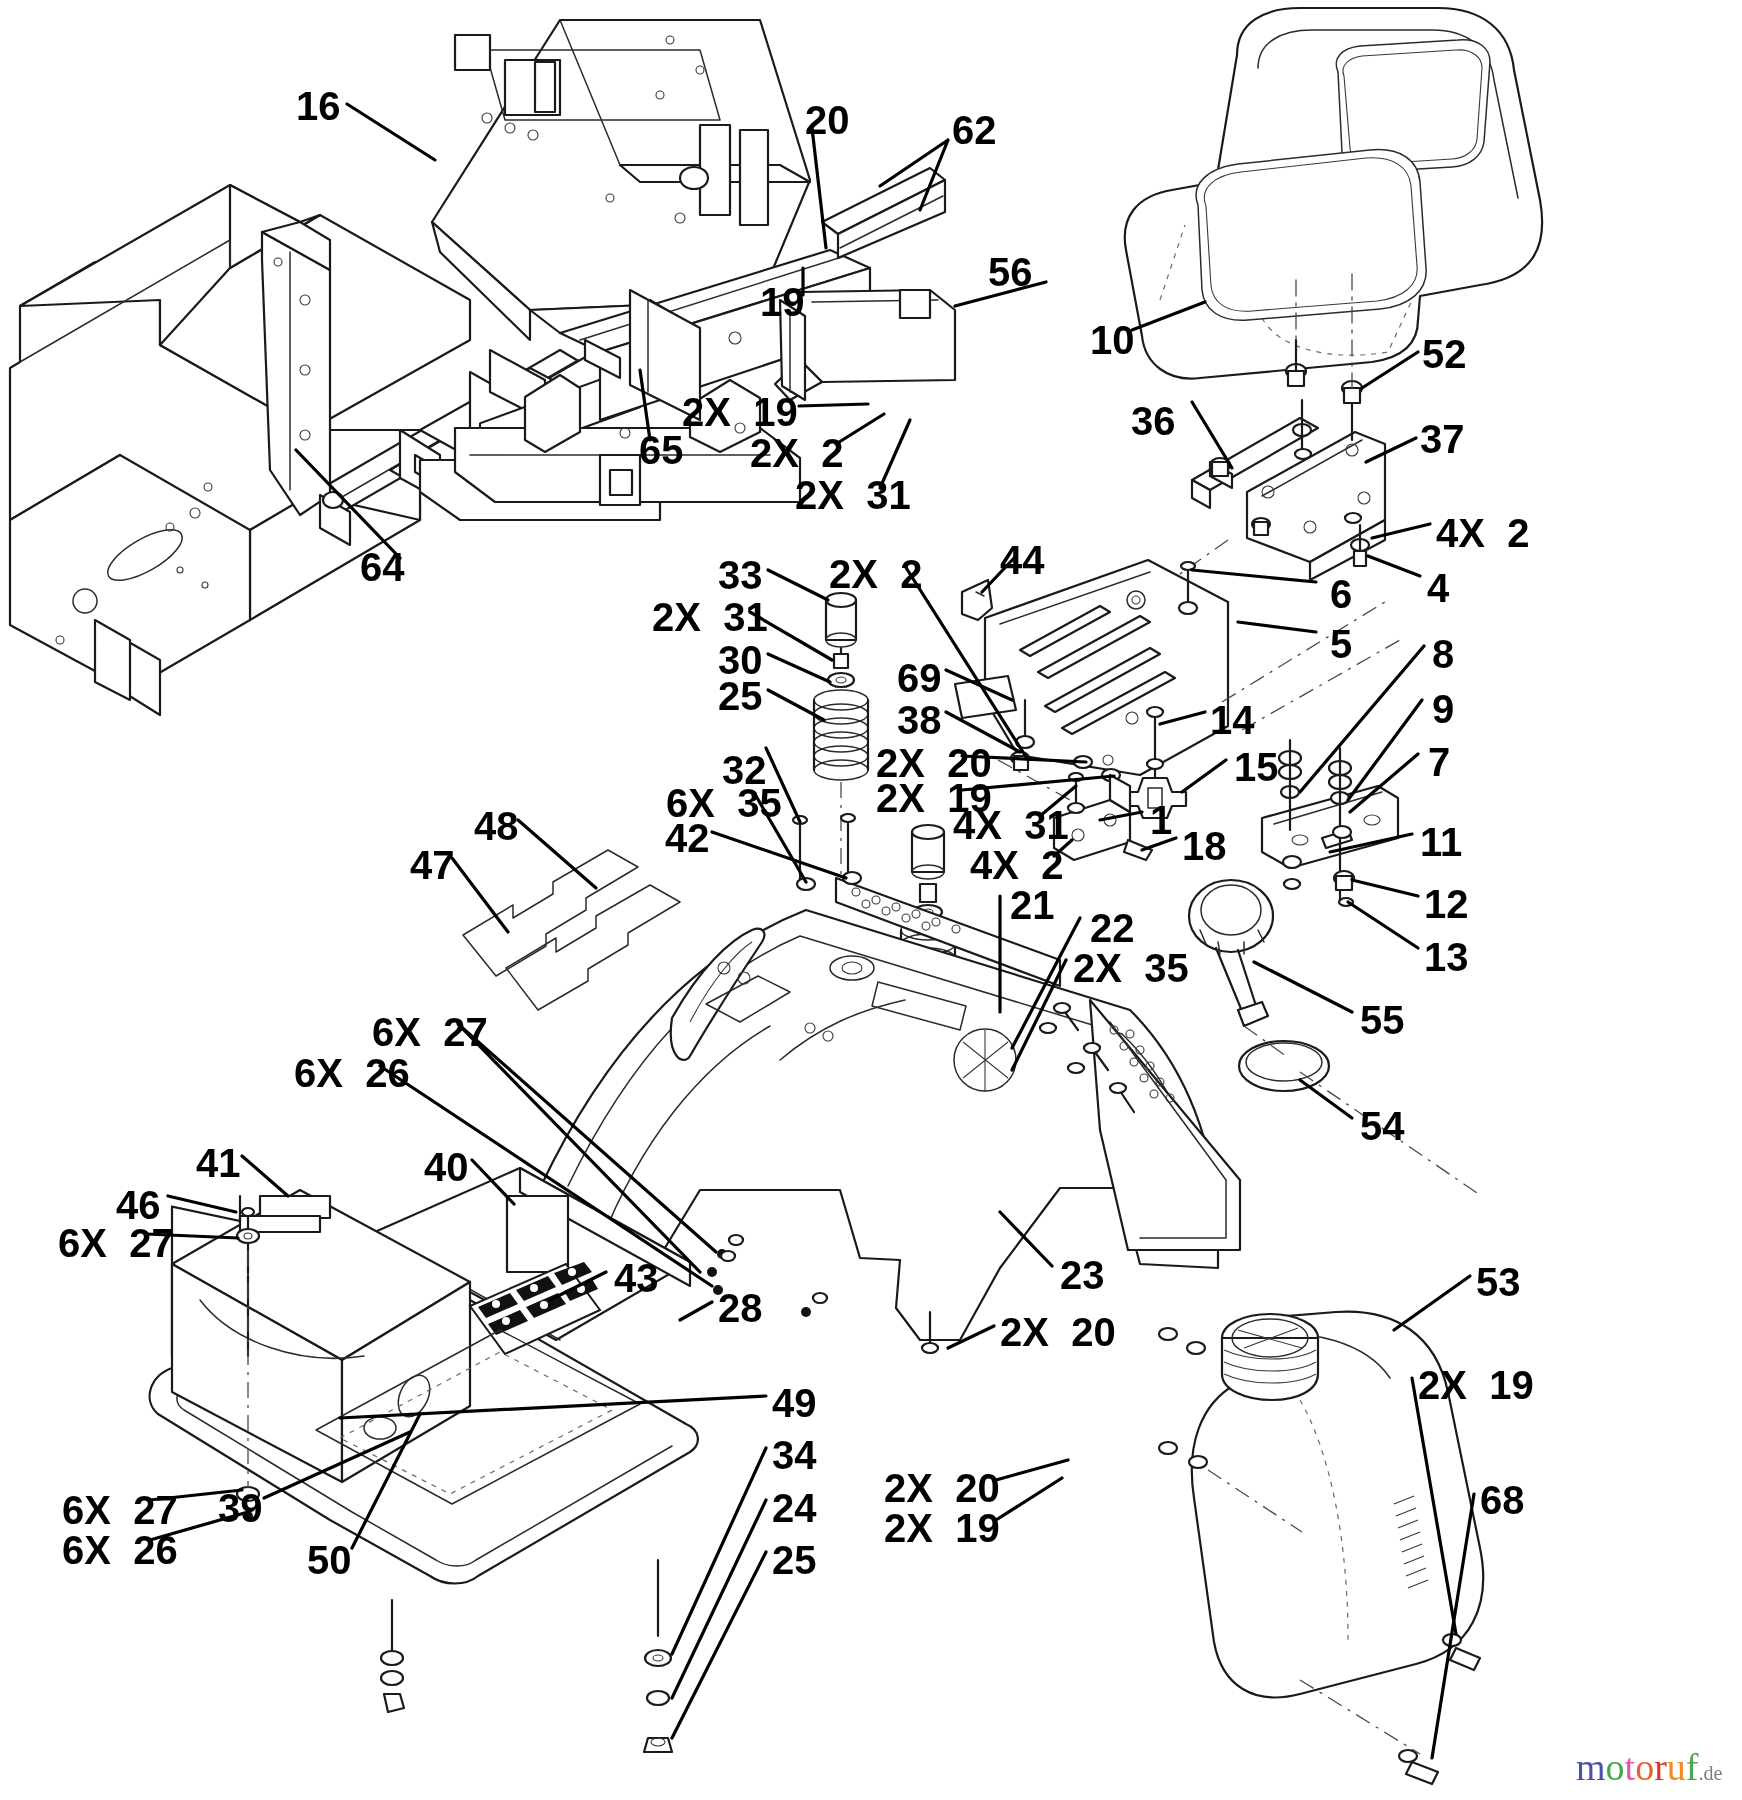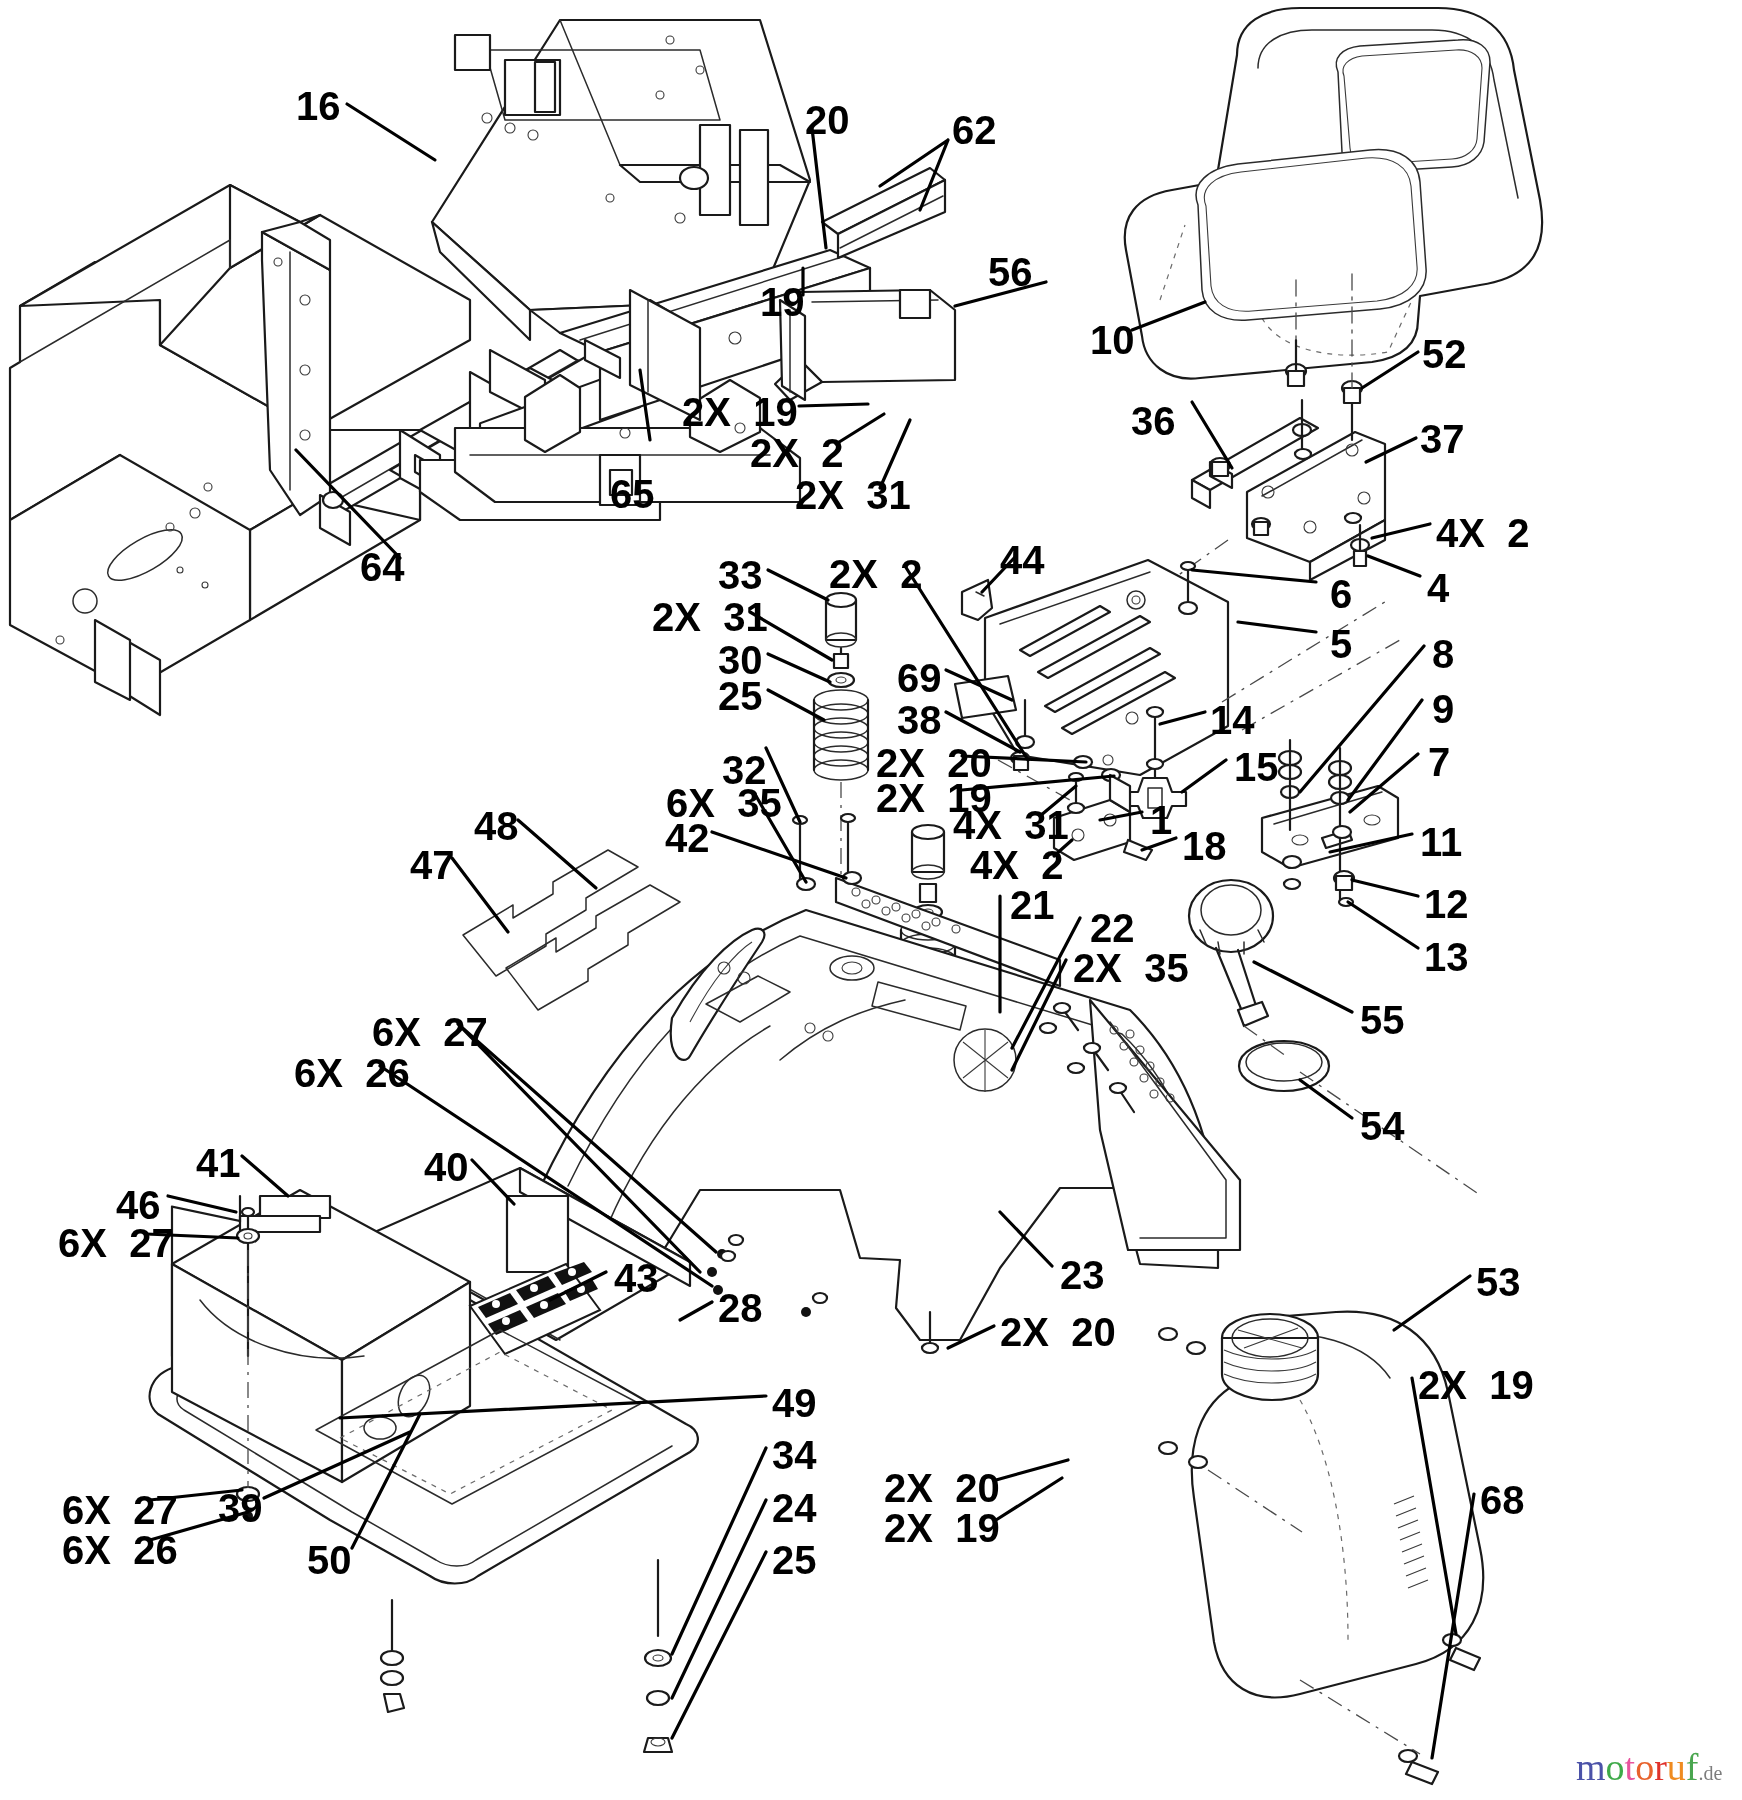--- a/index.html
+++ b/index.html
@@ -638,21 +638,21 @@
   <div class="callout" style="left:805px;top:100px;">20</div>
   <div class="callout" style="left:952px;top:110px;">62</div>
   <div class="callout" style="left:1090px;top:320px;">10</div>
   <div class="callout" style="left:1422px;top:334px;">52</div>
   <div class="callout" style="left:988px;top:252px;">56</div>
   <div class="callout" style="left:760px;top:282px;text-align:right;">19</div>
   <div class="callout" style="left:1131px;top:389px;margin-top:12px;">36</div>
   <div class="callout" style="left:1420px;top:419px;text-align:right;">37</div>
   <div class="callout" style="left:682px;top:392px;">2X  19</div>
   <div class="callout" style="left:750px;top:433px;">2X  2</div>
-  <div class="callout" style="left:610px;top:430px;margin-top:44px;">65</div>
+  <div class="callout" style="left:639px;top:430px;">65</div>
   <div class="callout" style="left:795px;top:475px;">2X  31</div>
   <div class="callout" style="left:1436px;top:513px;">4X  2</div>
   <div class="callout" style="left:1427px;top:568px;">4</div>
   <div class="callout" style="left:360px;top:547px;">64</div>
   <div class="callout" style="left:718px;top:555px;">33</div>
   <div class="callout" style="left:829px;top:554px;">2X  2</div>
   <div class="callout" style="left:1000px;top:540px;">44</div>
   <div class="callout" style="left:1330px;top:574px;">6</div>
   <div class="callout" style="left:652px;top:597px;">2X  31</div>
   <div class="callout" style="left:1330px;top:624px;">5</div>

